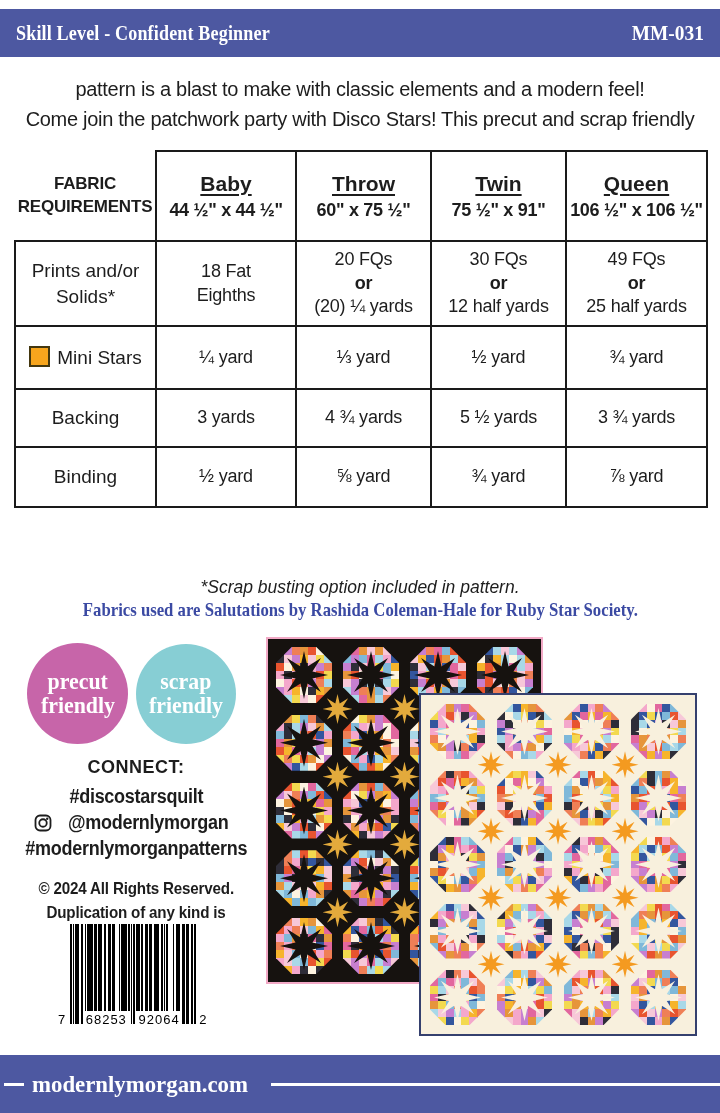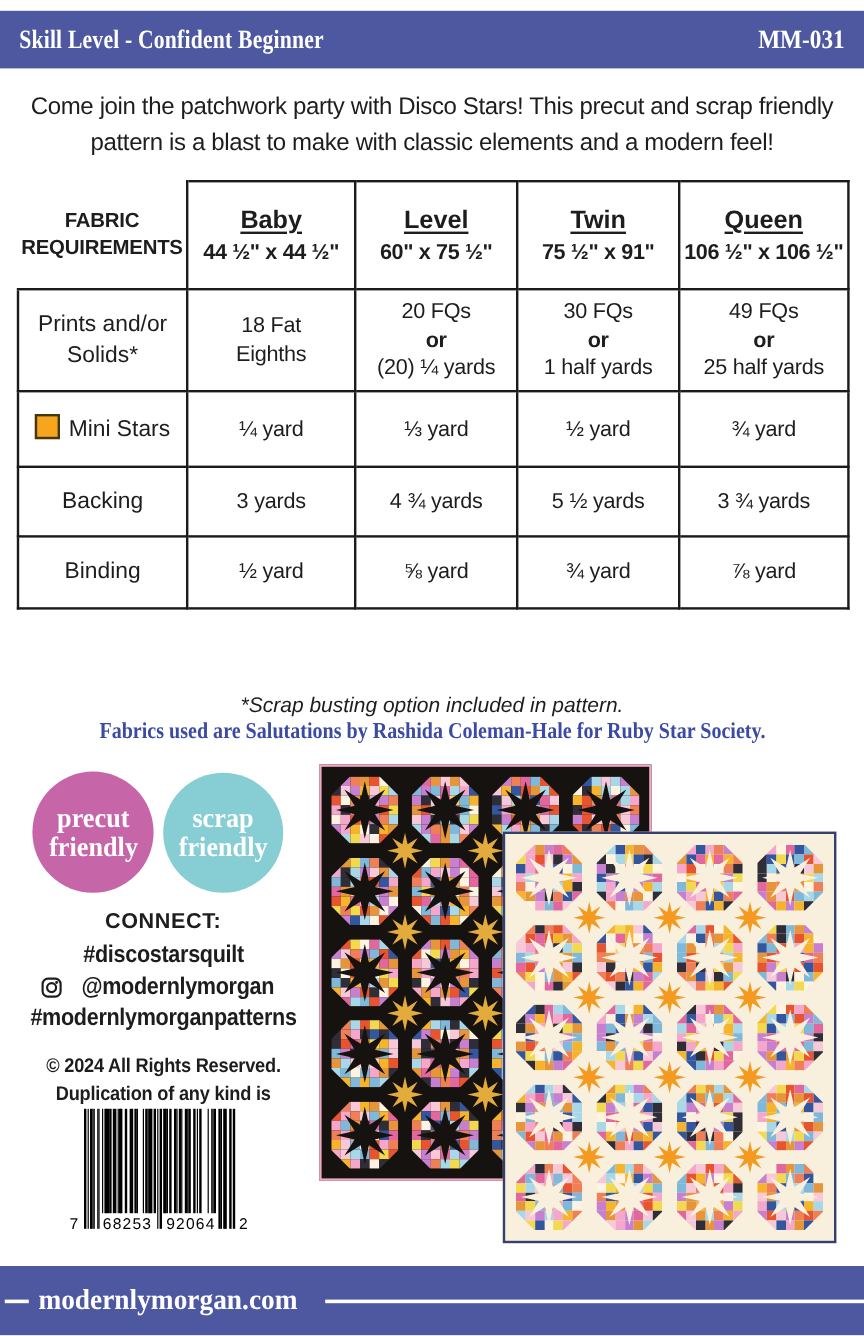--- a/index.html
+++ b/index.html
@@ -79,22 +79,22 @@
 <body>
 
 <div class="page">
 
   <div class="topbar">
     <span class="t-left">Skill Level - Confident Beginner</span>
     <span class="t-right">MM-031</span>
   </div>
 
   <div class="intro">
+    <div>pattern is a blast to make with classic elements and a modern feel!</div>
     <div>Come join the patchwork party with Disco Stars!  This precut and scrap friendly</div>
-    <div>pattern is a blast to make with classic elements and a modern feel!</div>
   </div>
 
   <div class="ftable-wrap">
     <table class="ftable" id="fabric-table">
         <colgroup>
           <col style="width: 141px;">
           <col style="width: 140px;">
           <col style="width: 135px;">
           <col style="width: 135px;">
           <col style="width: 141px;">
@@ -103,21 +103,21 @@
           <tr style="height: 90px;">
             <th class="corner">
               <div class="cornerlab">FABRIC</div>
               <div class="cornerlab">REQUIREMENTS</div>
             </th>
             <th>
               <div class="cname">Baby</div>
               <div class="csize">44 ½" x 44 ½"</div>
             </th>
             <th>
-              <div class="cname">Level</div>
+              <div class="cname">Throw</div>
               <div class="csize">60" x 75 ½"</div>
             </th>
             <th>
               <div class="cname">Twin</div>
               <div class="csize">75 ½" x 91"</div>
             </th>
             <th>
               <div class="cname">Queen</div>
               <div class="csize">106 ½" x 106 ½"</div>
             </th>
@@ -134,21 +134,21 @@
               <div class="cellline">Eighths</div>
             </td>
             <td>
               <div class="cellline">20 FQs</div>
               <div class="cellline orb">or</div>
               <div class="cellline">(20) ¼ yards</div>
             </td>
             <td>
               <div class="cellline">30 FQs</div>
               <div class="cellline orb">or</div>
-              <div class="cellline">1 half yards</div>
+              <div class="cellline">12 half yards</div>
             </td>
             <td>
               <div class="cellline">49 FQs</div>
               <div class="cellline orb">or</div>
               <div class="cellline">25 half yards</div>
             </td>
           </tr>
           <tr style="height: 63px;">
             <td>
               <div class="rowlab"><span class="swatch"></span>Mini Stars</div>

